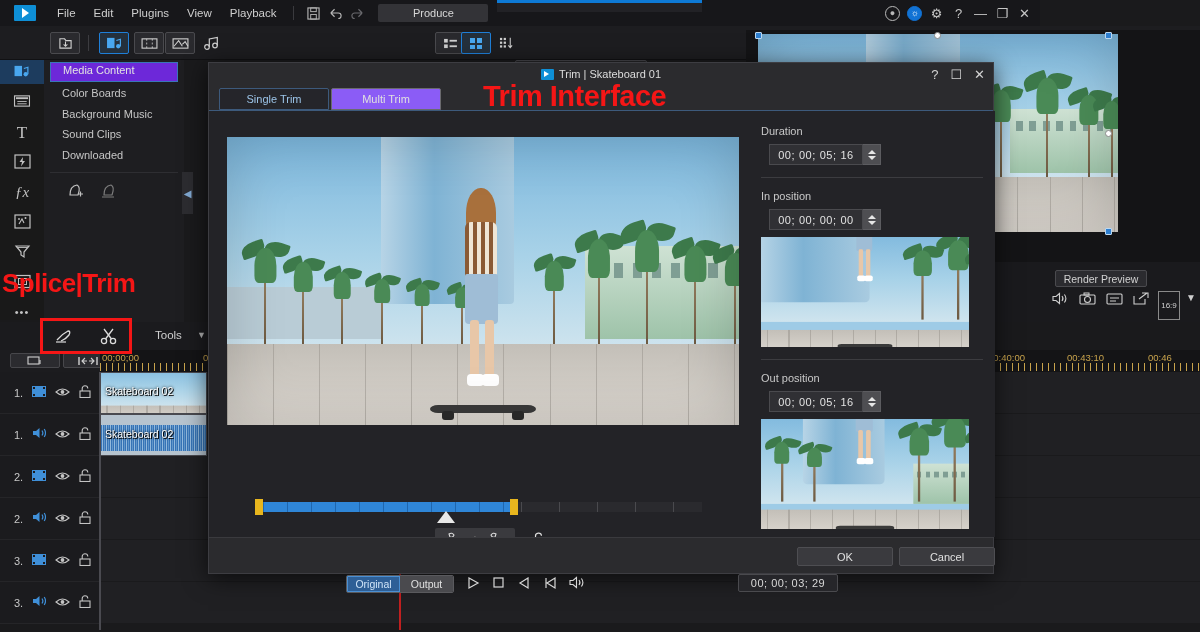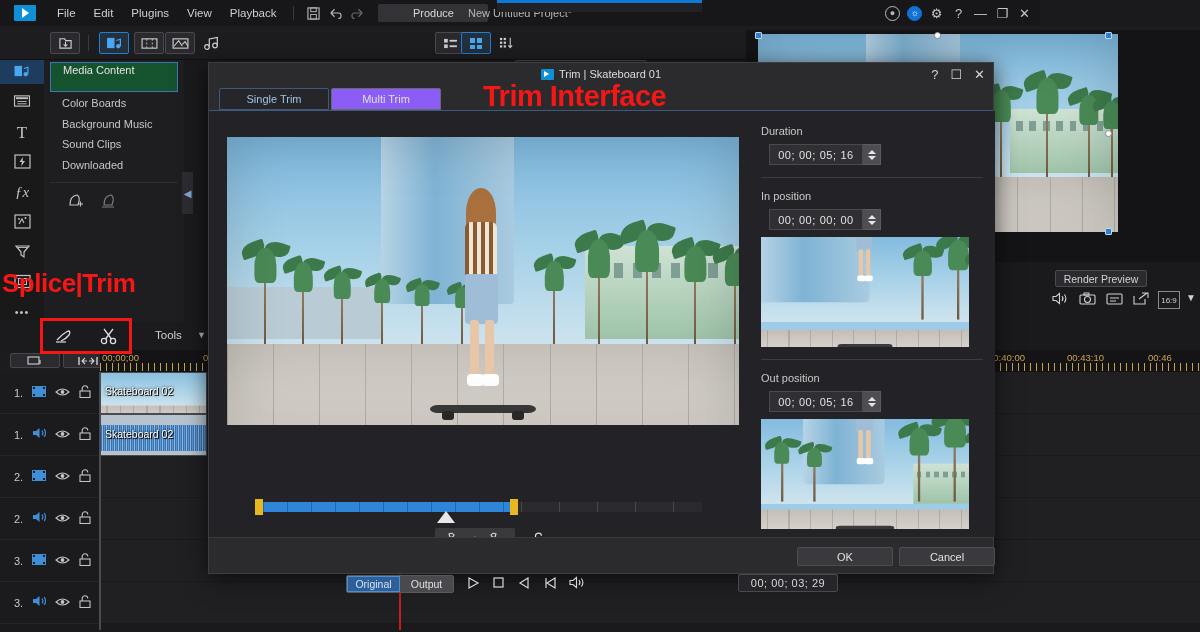--- a/index.html
+++ b/index.html
@@ -85,21 +85,21 @@
 
   
   .libpanel {
     position: absolute; left: 44px; top: 60px; width: 140px; height: 265px;
     background: #1e1e21;
   }
   .cat {
     height: 18.5px; line-height: 18.5px; padding-left: 12px; font-size: 11px; color: #c6c6c6;
     margin: 2px 6px 0 6px;
   }
-  .cat.sel { background: #14532d; border: 1px solid #3a76b8; color: #e2e2e2; height: 30px; line-height:15px; }
+  .cat.sel { background: #6d28d9; border: 1px solid #3a76b8; color: #e2e2e2; height: 20px; line-height:15px; }
   .cat-div { height:1px; background:#2e2e32; margin: 8px 6px; }
   .stamp-row { display: flex; gap: 12px; padding-left: 22px; margin-top: 4px; color: #c0c0c0; font-size: 16px; }
   .collapse-arrow {
     position: absolute; left: 182px; top: 172px; width: 11px; height: 42px;
     background: #2c2c30; color: #7fa7d0; font-size: 10px;
     display:flex; align-items:center; justify-content:center;
   }
   .lib-scroll { position:absolute; left: 168px; top: 280px; width: 8px; height: 36px; color:#6a6a6e; font-size:9px; text-align:center; }
 
   
@@ -184,21 +184,21 @@
   }
   .sel-handle.sq { border-radius: 1px; background: #2e7fd0; border-color:#bcd8f0; }
   .prev-ctl { position: absolute; left: 746px; top: 262px; width: 454px; height: 60px; background: #1a1a1d; }
   .render-btn {
     position: absolute; left: 309px; top: 8px; width: 92px; height: 17px;
     border: 1px solid #4a4a4e; border-radius: 2px; background: #2b2b2f;
     display: flex; align-items: center; justify-content: center; font-size: 10.5px; color: #d2d2d2;
   }
   .prev-ico { position:absolute; top: 30px; color:#cfcfcf; font-size: 14px; }
   .ratio-box {
-    position:absolute; left: 412px; top: 29px; width: 22px; height: 18px;
+    position:absolute; left: 412px; top: 29px; width: 22px; height: 29px;
     border: 1px solid #8a8a8a; display:flex; align-items:center; justify-content:center;
     font-size: 8px; color: #d0d0d0;
   }
 
   
   .dialog {
     position: absolute; left: 208px; top: 62px; width: 786px; height: 512px;
     background: #2b2b2e; border: 1px solid #3d3d42;
     box-shadow: 0 4px 22px rgba(0,0,0,0.65);
   }
@@ -351,21 +351,20 @@
       <svg width="15" height="12" viewBox="0 0 16 12">
           <path d="M3 6 L7 2 M3 6 L7 10 M3 6 H11 a3 3 0 0 1 0 6" fill="none" stroke="#b8b8b8" stroke-width="1.2"></path>
         </svg>
     </div>
     <div class="mb-icon">
       <svg width="15" height="12" viewBox="0 0 16 12">
           <path d="M13 6 L9 2 M13 6 L9 10 M13 6 H5 a3 3 0 0 0 0 6" fill="none" stroke="#6a6a6e" stroke-width="1.2"></path>
         </svg>
     </div>
     <div class="produce-btn">Produce</div>
-    <div class="proj-title">New Untitled Project*</div>
     <div class="win-right">
       <div class="circ-ico">●</div>
       <div class="circ-ico circ-blue">☼</div>
       <div class="win-btn">⚙</div>
       <div class="win-btn">?</div>
       <div class="win-btn">—</div>
       <div class="win-btn">❐</div>
       <div class="win-btn">✕</div>
     </div>
   </div>

